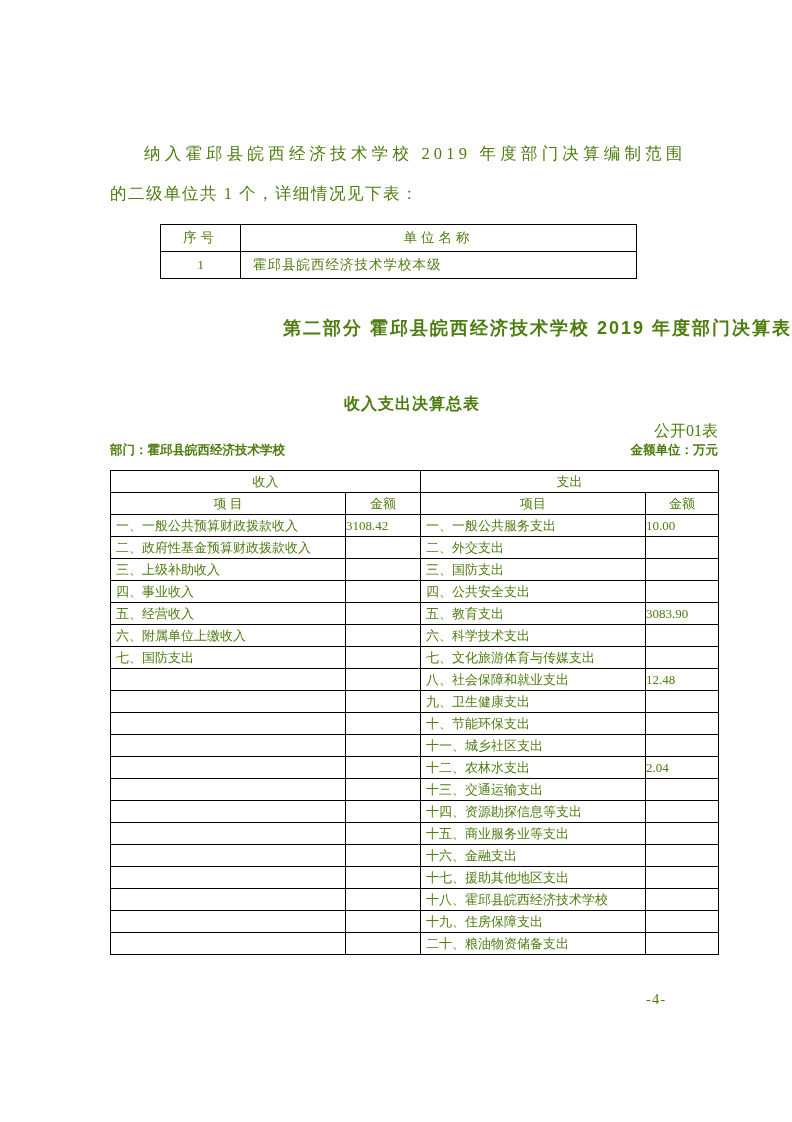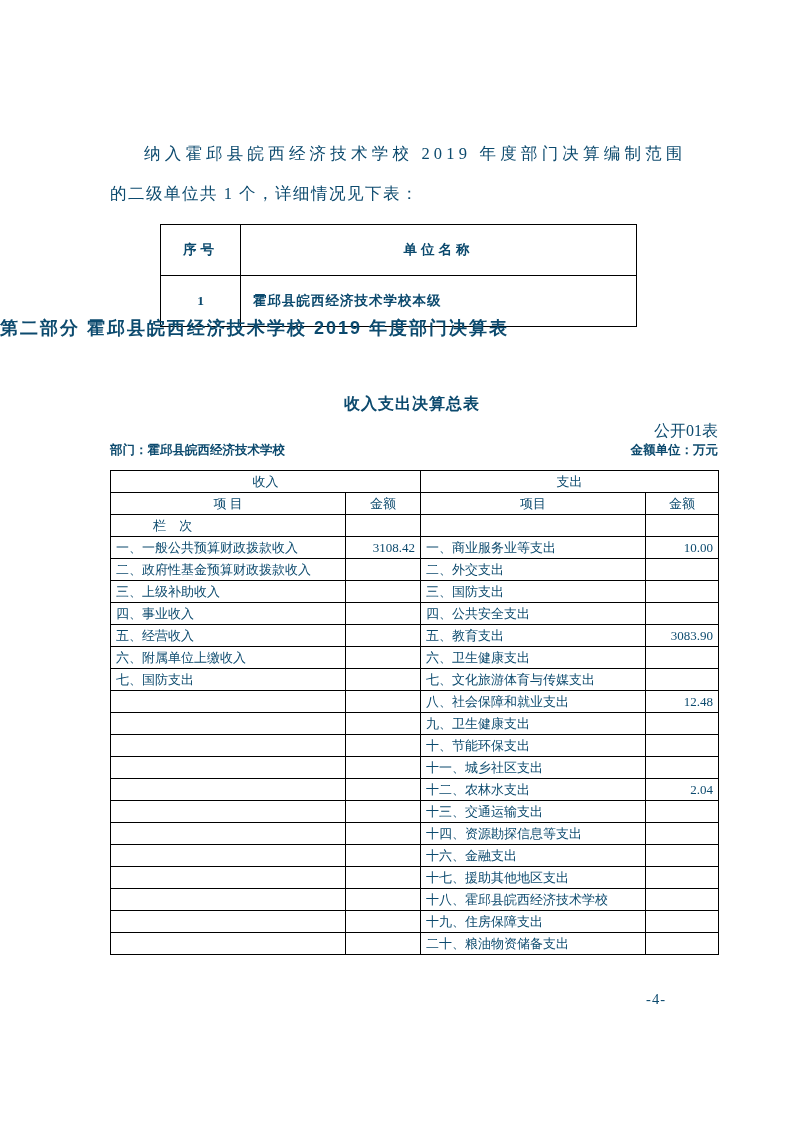--- a/index.html
+++ b/index.html
@@ -3,42 +3,42 @@
 <meta charset="utf-8">
 <style>
   * { margin:0; padding:0; box-sizing:border-box; }
   html,body { background:#ffffff; }
   .page {
     position:relative;
     width:792px;
     height:1122px;
     margin:0 auto;
     background:#ffffff;
-    color:#0c4a6e;
+    color:#4d7c0f;
     font-family:"Liberation Serif","DejaVu Serif",serif;
     overflow:hidden;
   }
 
   
   .intro { position:absolute; left:110px; top:134px; width:612px; font-size:16.5px; letter-spacing:1.5px; }
   .intro-line { display:block; line-height:40px; white-space:nowrap; }
   .intro-line1 { text-indent:34px; letter-spacing:4.2px; }
 
   
   .units-table { position:absolute; left:160px; top:224px; border-collapse:collapse; font-size:13.5px; table-layout:fixed; }
-  .units-table th, .units-table td { border:1px solid #000; height:26px; font-weight:bold; padding:16px; overflow:hidden; white-space:nowrap; }
+  .units-table th, .units-table td { border:1px solid #000; height:26px; font-weight:normal; padding:4px; overflow:hidden; white-space:nowrap; }
   .units-table th { text-align:center; letter-spacing:4px; }
   .units-table .col-no  { width:80px;  text-align:center; }
   .units-table .col-name{ width:396px; }
   .units-table td.col-name { text-align:left; padding-left:12px; letter-spacing:1px; }
 
   
   .section-title {
     position:absolute; left:0; top:316px; width:100%;
-    text-align:left; font-size:18px; font-weight:bold; letter-spacing:2px;
+    text-align:right; font-size:18px; font-weight:bold; letter-spacing:2px;
     font-family:"Liberation Sans","DejaVu Sans",sans-serif;
   }
   .statement-title {
     position:absolute; left:16px; top:394px; width:100%;
     text-align:center; font-size:16px; font-weight:bold; letter-spacing:1px;
     font-family:"Liberation Sans","DejaVu Sans",sans-serif;
   }
   .table-code { position:absolute; top:421px; right:74px; font-size:16px; }
   .meta-row {
     position:absolute; left:110px; top:442px; width:608px;
@@ -51,21 +51,21 @@
   .main-table {
     position:absolute; left:110px; top:470px; width:608px;
     border-collapse:collapse; table-layout:fixed; font-size:13px;padding-left:24px;
   }
   .main-table th, .main-table td {
     border:1px solid #000; height:21px; line-height:21px;
     padding:0; overflow:hidden; white-space:nowrap; font-weight:normal;
   }
   .main-table th { text-align:center; }
   .main-table td.item   { text-align:left;  padding-left:5px; }
-  .main-table td.amount { text-align:right; padding-right:5px; }
+  .main-table td.amount { padding-right:5px; }
   .main-table td.lanci-cell { padding-left:42px; word-spacing:10px; }
 
   .page-number { position:absolute; top:991px; right:126px; font-size:14.5px; letter-spacing:1px; }
 </style>
 </head>
 <body>
 
 <div class="page">
 
   <p class="intro">
@@ -108,32 +108,26 @@
       <tr>
         <th colspan="2">收入</th>
         <th colspan="2">支出</th>
       </tr>
       <tr>
         <th>项 目</th>
         <th>金额</th>
         <th>项目</th>
         <th>金额</th>
       </tr>
-      <tr>
-        <td class="item lanci-cell">栏 次</td>
-        <td class="amount"></td>
-        <td class="item"></td>
-        <td class="amount"></td>
-      </tr>
     </thead>
     <tbody>
         <tr>
           <td class="item">一、一般公共预算财政拨款收入</td>
           <td class="amount">3108.42</td>
-          <td class="item">一、商业服务业等支出</td>
+          <td class="item">一、一般公共服务支出</td>
           <td class="amount">10.00</td>
         </tr>
         <tr>
           <td class="item">二、政府性基金预算财政拨款收入</td>
           <td class="amount"></td>
           <td class="item">二、外交支出</td>
           <td class="amount"></td>
         </tr>
         <tr>
           <td class="item">三、上级补助收入</td>
@@ -149,21 +143,21 @@
         </tr>
         <tr>
           <td class="item">五、经营收入</td>
           <td class="amount"></td>
           <td class="item">五、教育支出</td>
           <td class="amount">3083.90</td>
         </tr>
         <tr>
           <td class="item">六、附属单位上缴收入</td>
           <td class="amount"></td>
-          <td class="item">六、卫生健康支出</td>
+          <td class="item">六、科学技术支出</td>
           <td class="amount"></td>
         </tr>
         <tr>
           <td class="item">七、国防支出</td>
           <td class="amount"></td>
           <td class="item">七、文化旅游体育与传媒支出</td>
           <td class="amount"></td>
         </tr>
         <tr>
           <td class="item"></td>
@@ -203,20 +197,26 @@
         </tr>
         <tr>
           <td class="item"></td>
           <td class="amount"></td>
           <td class="item">十四、资源勘探信息等支出</td>
           <td class="amount"></td>
         </tr>
         <tr>
           <td class="item"></td>
           <td class="amount"></td>
+          <td class="item">十五、商业服务业等支出</td>
+          <td class="amount"></td>
+        </tr>
+        <tr>
+          <td class="item"></td>
+          <td class="amount"></td>
           <td class="item">十六、金融支出</td>
           <td class="amount"></td>
         </tr>
         <tr>
           <td class="item"></td>
           <td class="amount"></td>
           <td class="item">十七、援助其他地区支出</td>
           <td class="amount"></td>
         </tr>
         <tr>

